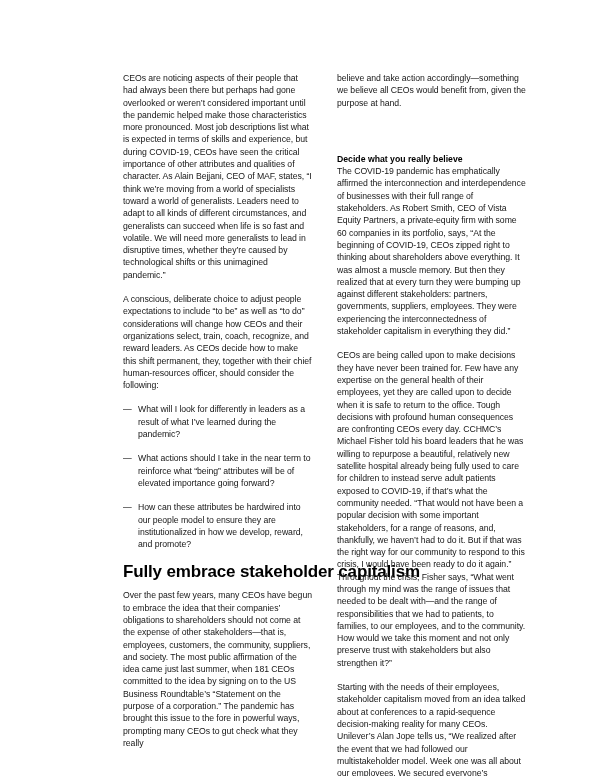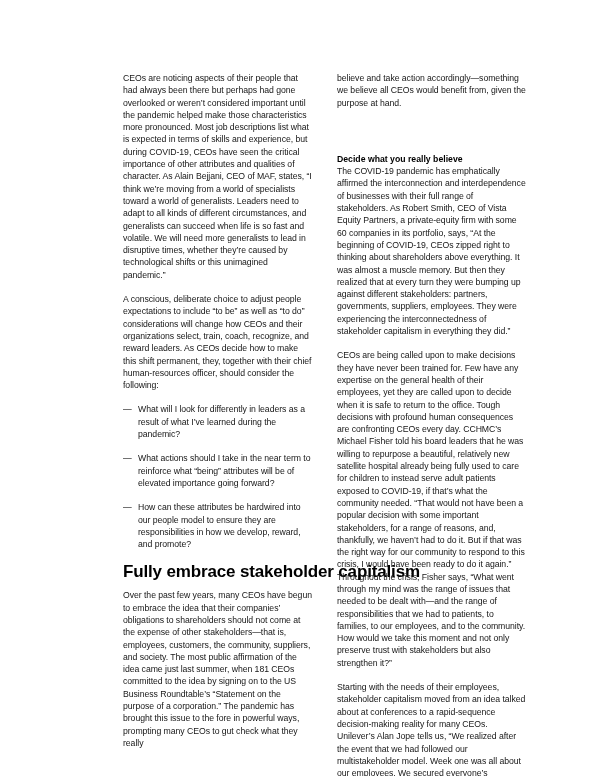--- a/index.html
+++ b/index.html
@@ -98,21 +98,21 @@
         <div class="dash-item">
           <span class="dash">—</span>
           <span>What will I look for differently in leaders as a result of what I’ve learned during the pandemic?</span>
         </div>
         <div class="dash-item">
           <span class="dash">—</span>
           <span>What actions should I take in the near term to reinforce what “being” attributes will be of elevated importance going forward?</span>
         </div>
         <div class="dash-item">
           <span class="dash">—</span>
-          <span>How can these attributes be hardwired into our people model to ensure they are responsibilities in how we develop, reward, and promote?</span>
+          <span>How can these attributes be hardwired into our people model to ensure they are institutionalized in how we develop, reward, and promote?</span>
         </div>
       </div>
 
       <h2 class="section-heading">Fully embrace stakeholder capitalism</h2>
       <p class="body-text">Over the past few years, many CEOs have begun to embrace the idea that their companies’ obligations to shareholders should not come at the expense of other stakeholders—that is, employees, customers, the community, suppliers, and society. The most public affirmation of the idea came just last summer, when 181 CEOs committed to the idea by signing on to the US Business Roundtable’s “Statement on the purpose of a corporation.” The pandemic has brought this issue to the fore in powerful ways, prompting many CEOs to gut check what they really</p>
     </section>
 
     <section class="col">
       <p class="body-text">believe and take action accordingly—something we believe all CEOs would benefit from, given the purpose at hand.</p>
       <h3 class="subheading">Decide what you really believe</h3>

